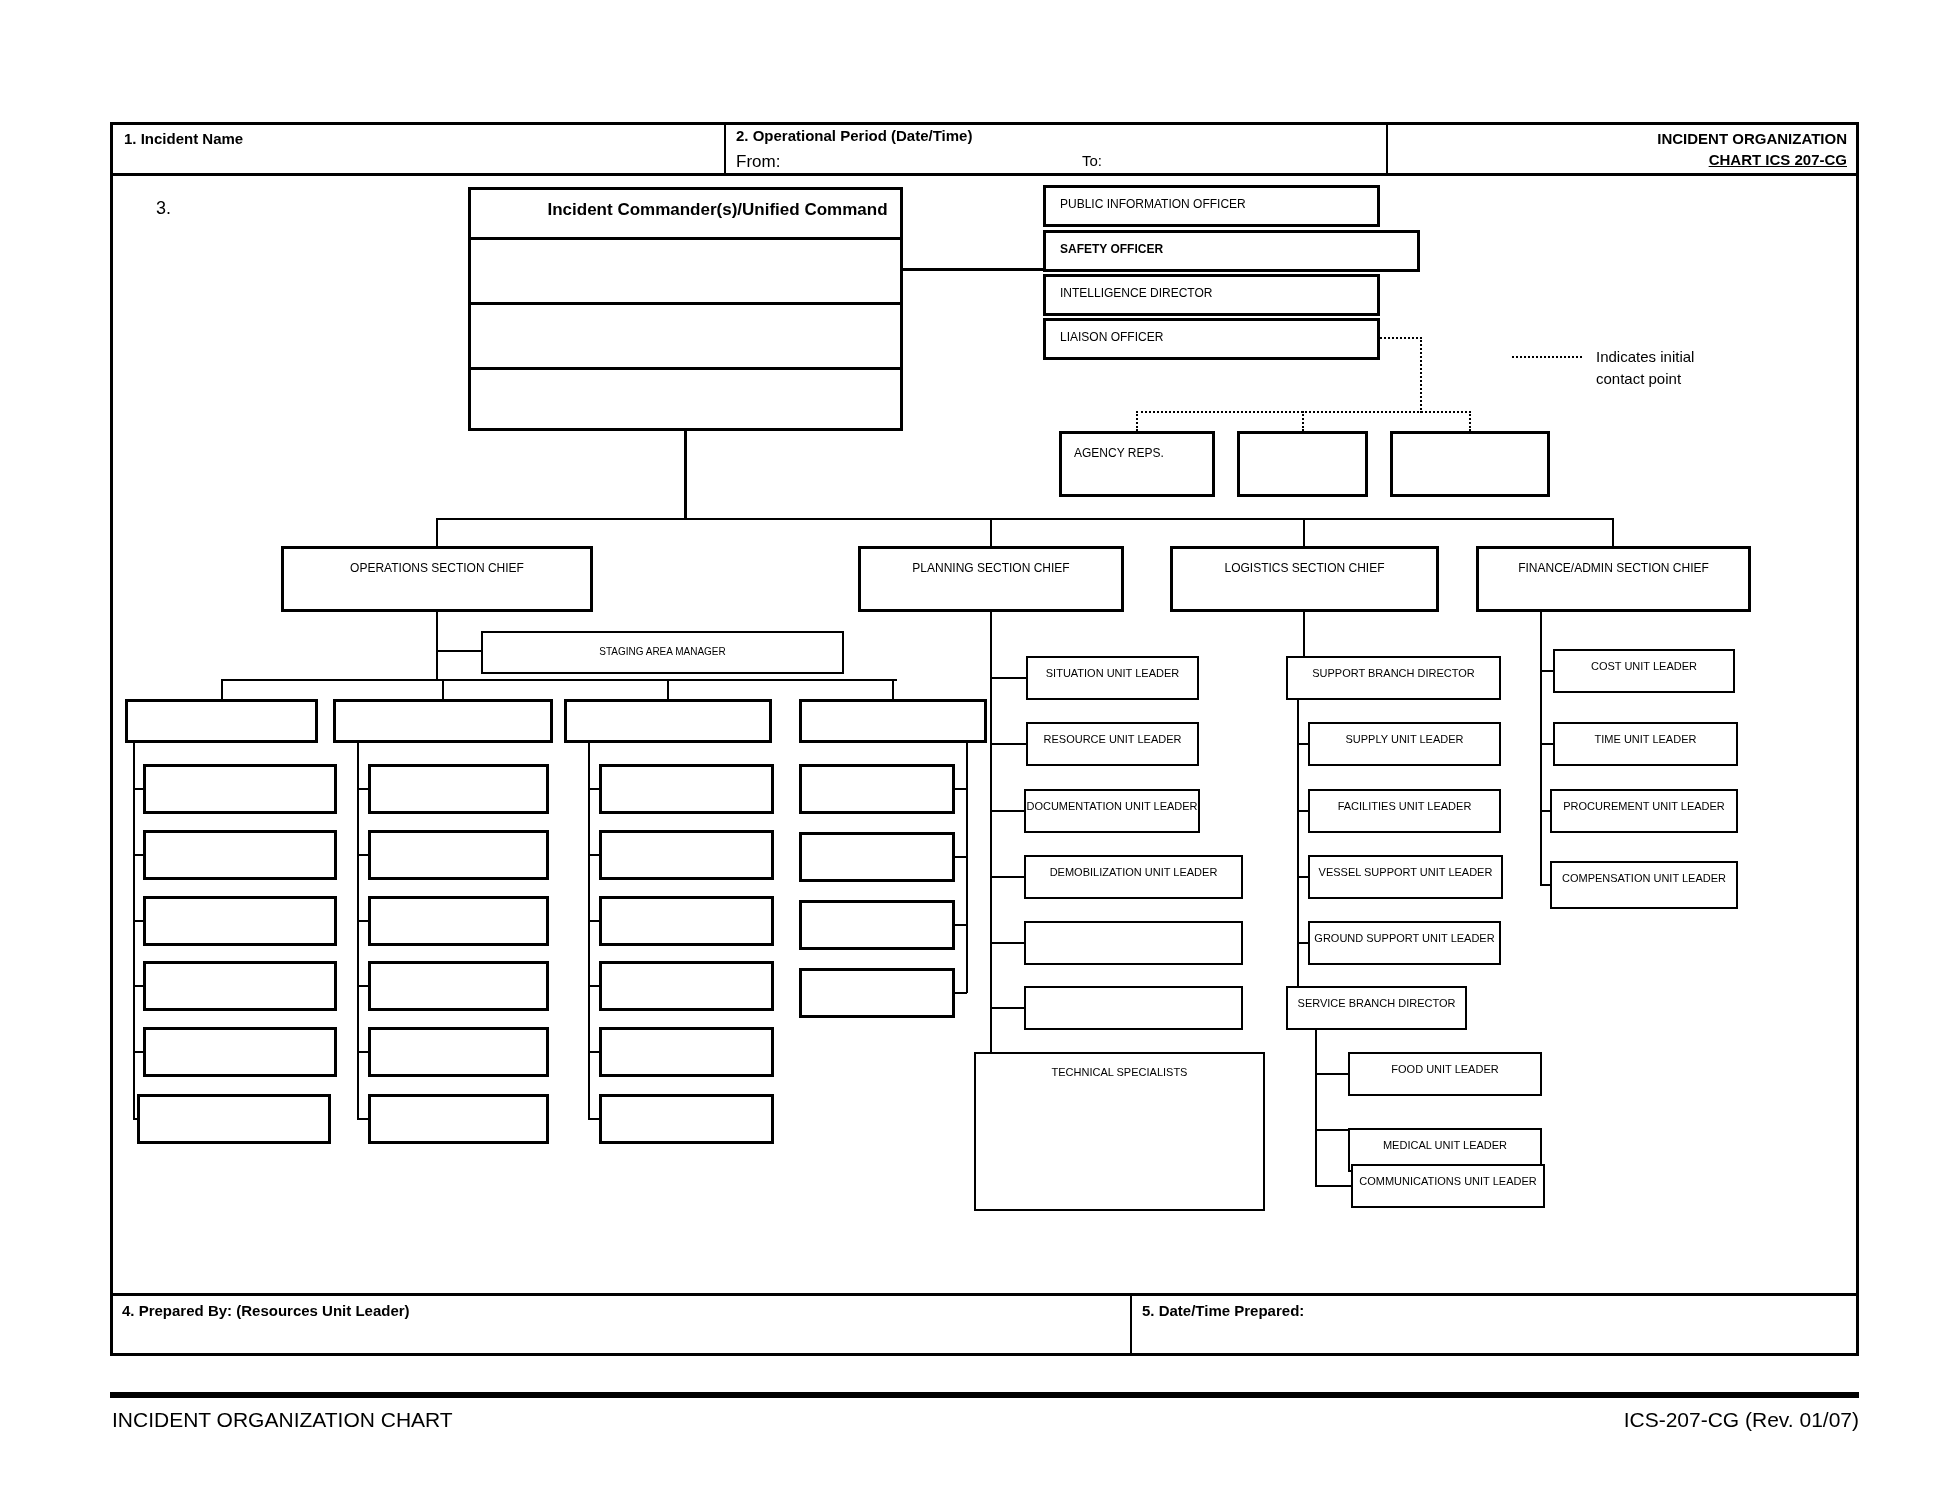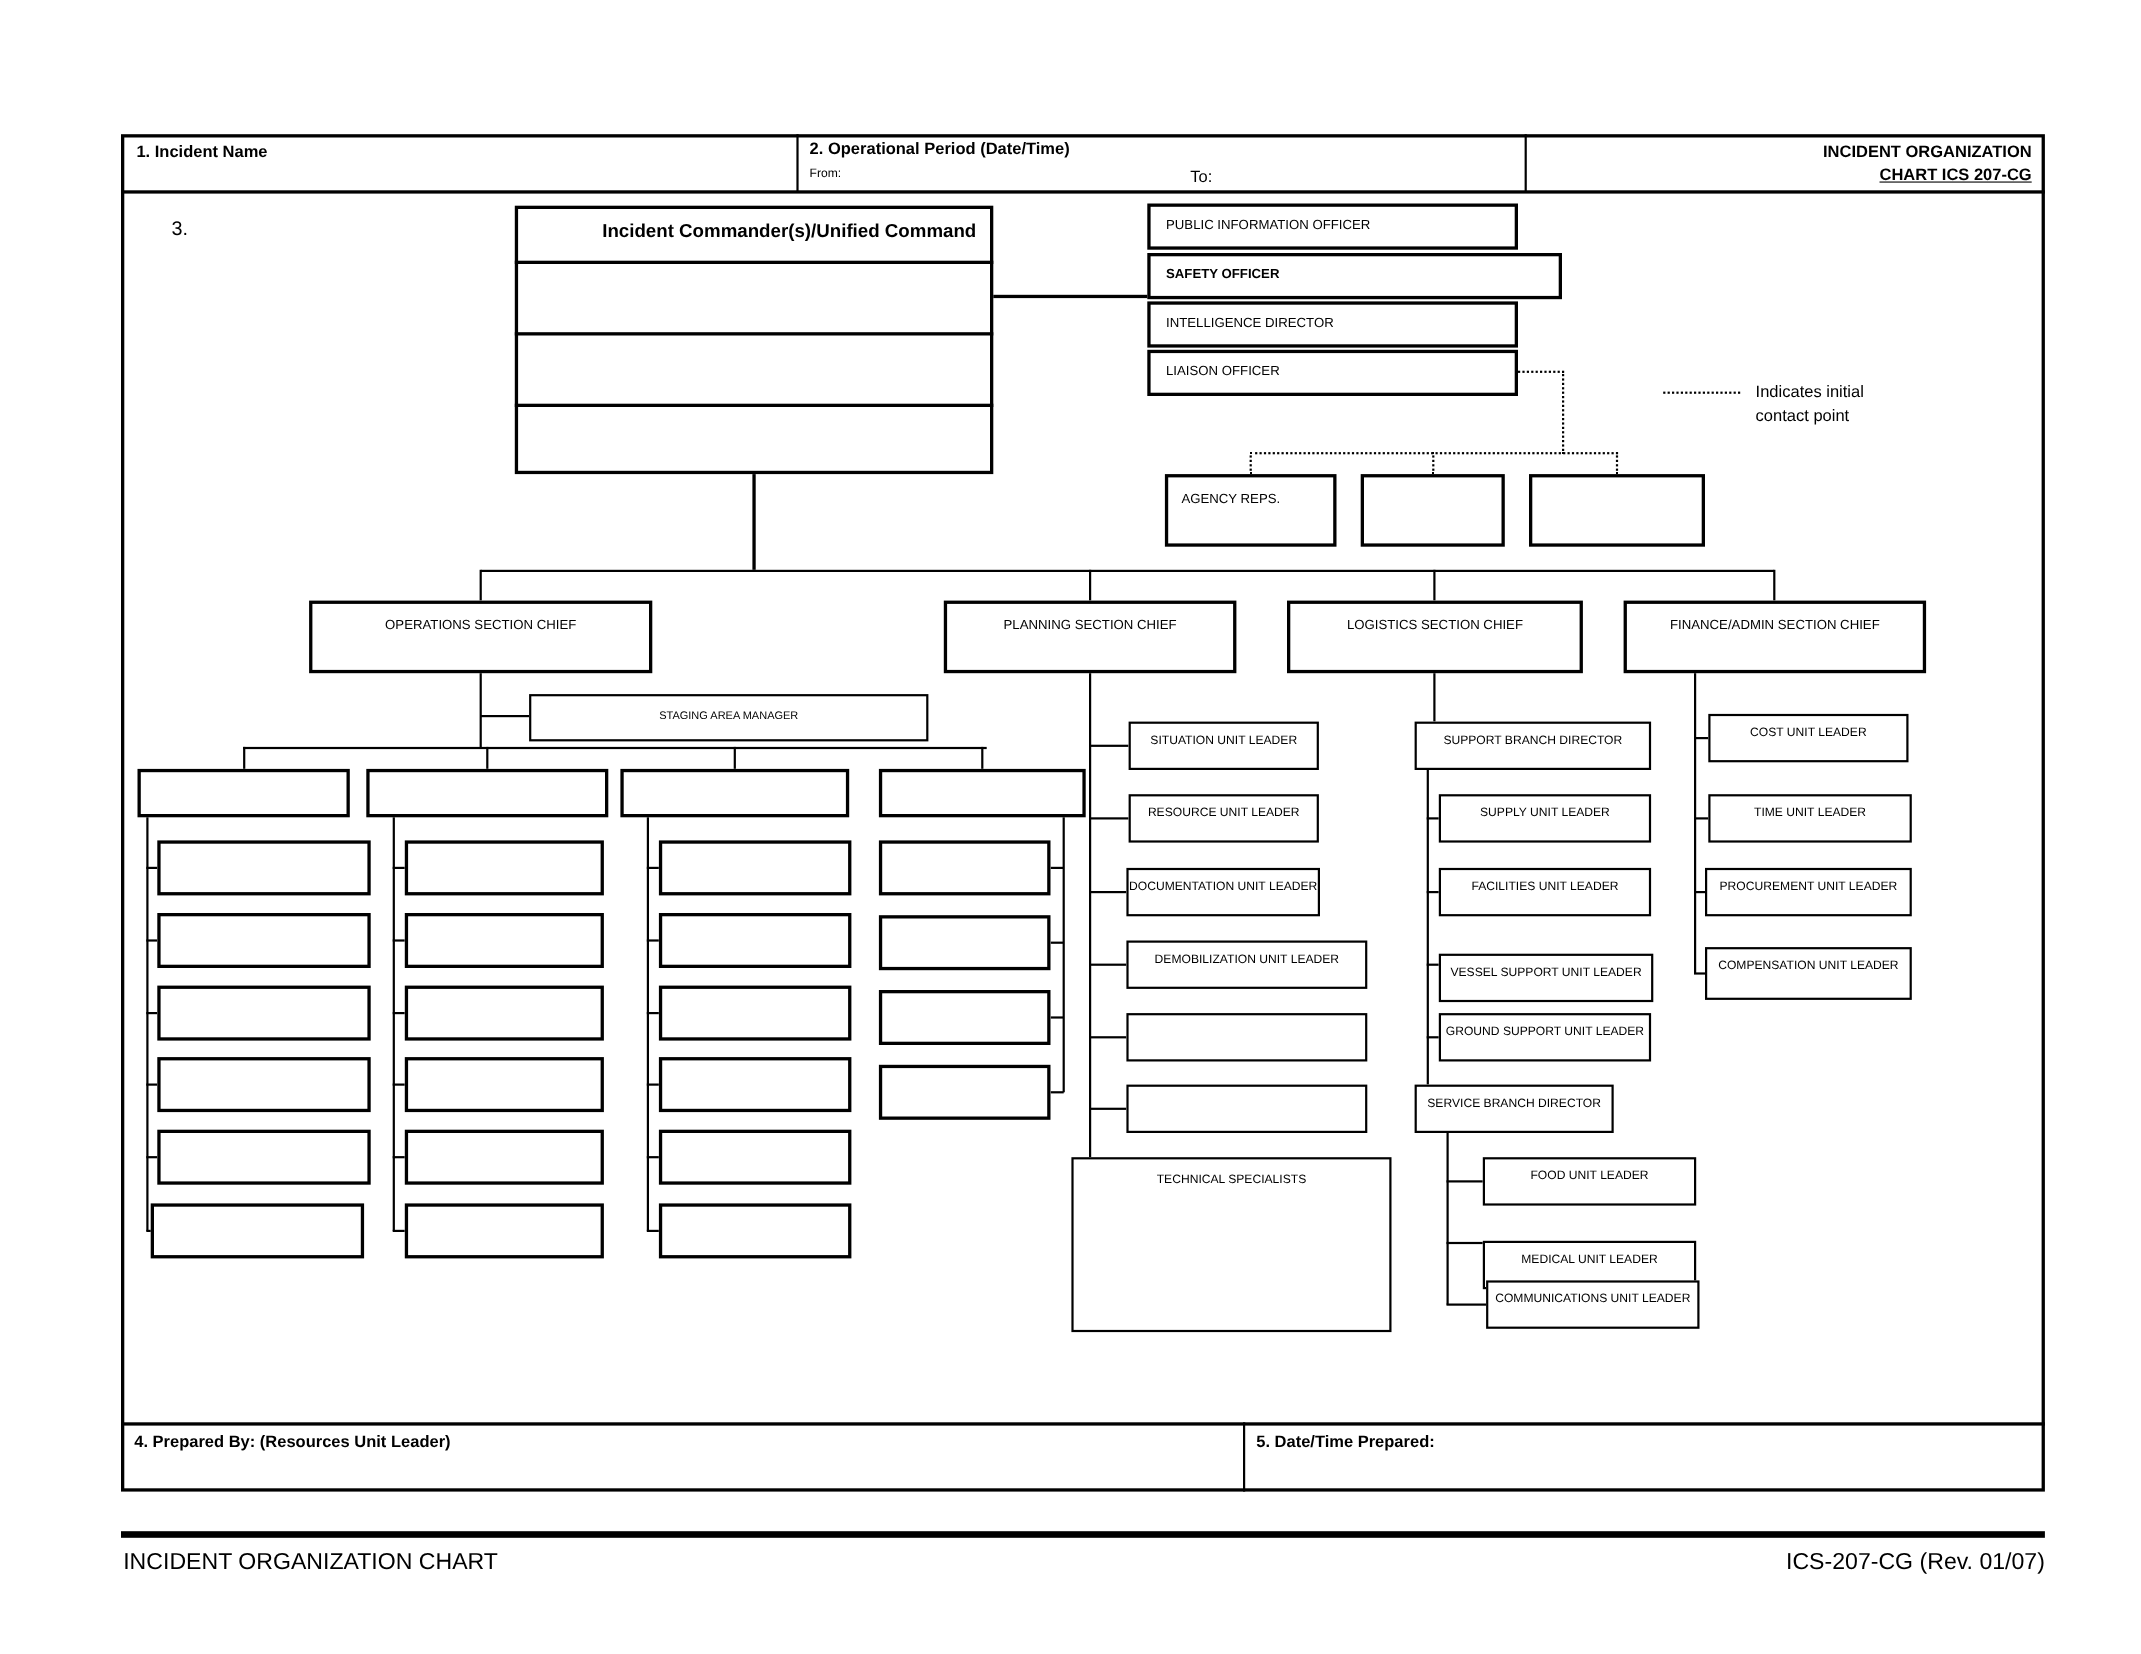--- a/index.html
+++ b/index.html
@@ -32,21 +32,21 @@
   <div class="abs" style="left:110px; top:122px; width:1749px; height:1234px; border:3px solid #000;"></div>
 
   <div class="hline" style="left:110px; top:173px; width:1749px; height:3px;"></div>
   <div class="vline" style="left:724px; top:122px; width:2px; height:53px;"></div>
   <div class="vline" style="left:1386px; top:122px; width:2px; height:53px;"></div>
 
   <div class="lbl bold" style="left:124px; top:130px; font-size:15px;">1. Incident Name</div>
   <div class="abs" style="left:124px; top:150px; width:580px; height:22px;"></div>
 
   <div class="lbl bold" style="left:736px; top:127px; font-size:15px;">2. Operational Period (Date/Time)</div>
-  <div class="lbl" style="left:736px; top:152px; font-size:11px;">From:</div>
+  <div class="lbl" style="left:736px; top:152px; font-size:17px;">From:</div>
   <div class="abs" style="left:790px; top:152px; width:280px; height:20px;"></div>
   <div class="lbl" style="left:1082px; top:152px; font-size:15px;">To:</div>
   <div class="abs" style="left:1120px; top:152px; width:250px; height:20px;"></div>
 
   <div class="abs bold" style="left:1392px; top:128px; width:455px; text-align:right; font-size:15px; line-height:1.4;">
     <span style="display:block;">INCIDENT ORGANIZATION</span>
     <span style="display:block;text-decoration:underline;">CHART ICS 207-CG</span>
   </div>
 
   <div class="lbl" style="left:156px; top:198px; font-size:18px;">3.</div>
@@ -216,21 +216,21 @@
   <div class="hline" style="left:1297px; top:810px; width:11px; height:2px;"></div>
   <div class="hline" style="left:1297px; top:876px; width:11px; height:2px;"></div>
   <div class="hline" style="left:1297px; top:942px; width:11px; height:2px;"></div>
 
   <div class="box b2" style="left:1308px; top:722px; width:193px; height:44px;">
     <div class="unit-lbl">SUPPLY UNIT LEADER</div>
   </div>
   <div class="box b2" style="left:1308px; top:789px; width:193px; height:44px;">
     <div class="unit-lbl">FACILITIES UNIT LEADER</div>
   </div>
-  <div class="box b2" style="left:1308px; top:855px; width:195px; height:44px;margin-top:12px;">
+  <div class="box b2" style="left:1308px; top:855px; width:195px; height:44px;">
     <div class="unit-lbl">VESSEL SUPPORT UNIT LEADER</div>
   </div>
   <div class="box b2" style="left:1308px; top:921px; width:193px; height:44px;">
     <div class="unit-lbl">GROUND SUPPORT UNIT LEADER</div>
   </div>
 
   <div class="box b2" style="left:1286px; top:986px; width:181px; height:44px;">
     <div class="unit-lbl">SERVICE BRANCH DIRECTOR</div>
   </div>
   <div class="vline" style="left:1315px; top:1030px; width:2px; height:156px;"></div>

